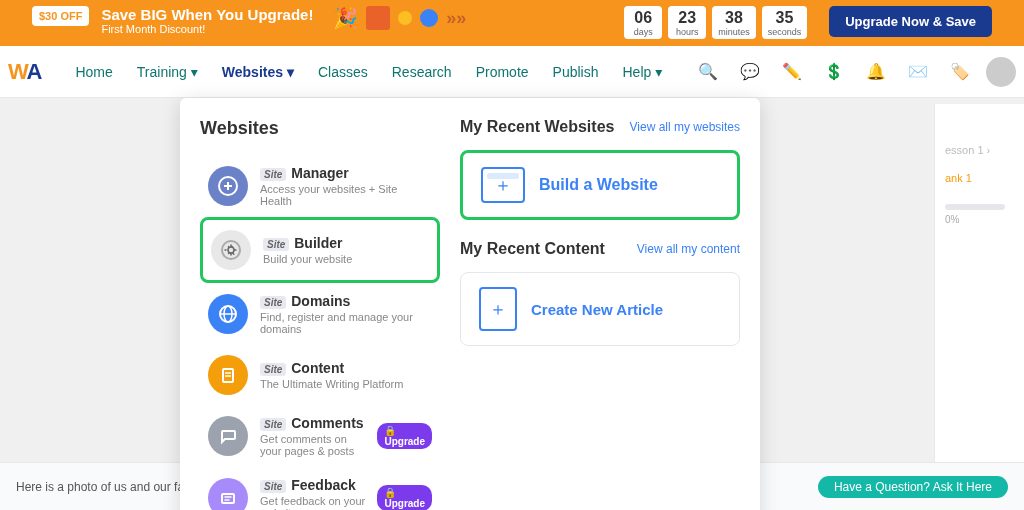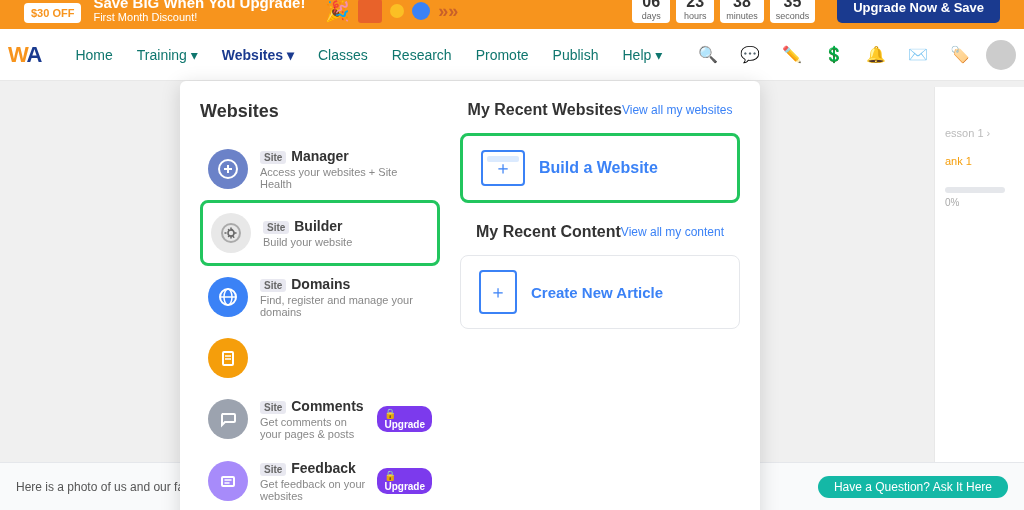--- a/index.html
+++ b/index.html
@@ -2,24 +2,24 @@
 <html><head>
   <meta charset="utf-8">
   <style>
     * { box-sizing: border-box; margin: 0; padding: 0; }
     body { font-family: -apple-system, BlinkMacSystemFont, 'Segoe UI', sans-serif; background: #f0f0f0; overflow: hidden; width: 1024px; height: 510px; }
 
     
     .top-banner {
       background: #f7941d;
       display: flex;
-      align-items: flex-end;
-      padding: 6px 24px;
+      align-items: flex-start;
+      padding: 6px 32px;
       gap: 12px;
-      height: 29px;
+      height: 46px;
     }
     .banner-badge {
       background: #fff;
       color: #f7941d;
       font-weight: 900;
       font-size: 11px;
       padding: 4px 7px;
       border-radius: 4px;
       white-space: nowrap;
     }
@@ -206,20 +206,21 @@
       color: #333;
     }
     .site-label .site-tag {
       background: #e8e8f0;
       color: #666;
       font-size: 10px;
       padding: 1px 4px;
       border-radius: 3px;
       font-weight: 600;
       margin-right: 1px;
+      font-style: italic;
     }
     .site-label .site-name {
       font-weight: 600;
       font-size: 14px;
     }
     .site-sublabel {
       font-size: 11px;
       color: #888;
       margin-top: 2px;
     }
@@ -232,21 +233,21 @@
       font-weight: 700;
       margin-left: auto;
       display: flex;
       align-items: center;
       gap: 3px;
     }
 
     
     .recent-section-header {
       display: flex;
-      justify-content: center;
+      justify-content: space-between;
       align-items: center;
       margin-bottom: 14px;
     }
     .recent-title {
       font-size: 16px;
       font-weight: 700;
       color: #333;
     }
     .view-all-link {
       color: #3b82f6;
@@ -485,20 +486,24 @@
       </div>
 
       <div class="site-menu-item">
         <div class="site-icon icon-content">
           <svg width="22" height="22" viewBox="0 0 22 22" fill="none">
               <rect x="6" y="5" width="10" height="13" rx="1" stroke="#fff" stroke-width="2"></rect>
               <line x1="8" y1="9" x2="14" y2="9" stroke="#fff" stroke-width="1.5"></line>
               <line x1="8" y1="12" x2="14" y2="12" stroke="#fff" stroke-width="1.5"></line>
             </svg>
         </div>
+        <div class="site-menu-text">
+          <div class="site-label"><span class="site-tag">Site</span><span class="site-name"> Content</span></div>
+          <div class="site-sublabel">The Ultimate Writing Platform</div>
+        </div>
       </div>
 
       <div class="site-menu-item">
         <div class="site-icon icon-comments">
           <svg width="22" height="22" viewBox="0 0 22 22" fill="none">
               <path d="M5 6h12a1 1 0 0 1 1 1v6a1 1 0 0 1-1 1H8l-3 3V7a1 1 0 0 1 1-1z" stroke="#fff" stroke-width="2"></path>
             </svg>
         </div>
         <div class="site-menu-text">
           <div class="site-label"><span class="site-tag">Site</span><span class="site-name"> Comments</span></div>

